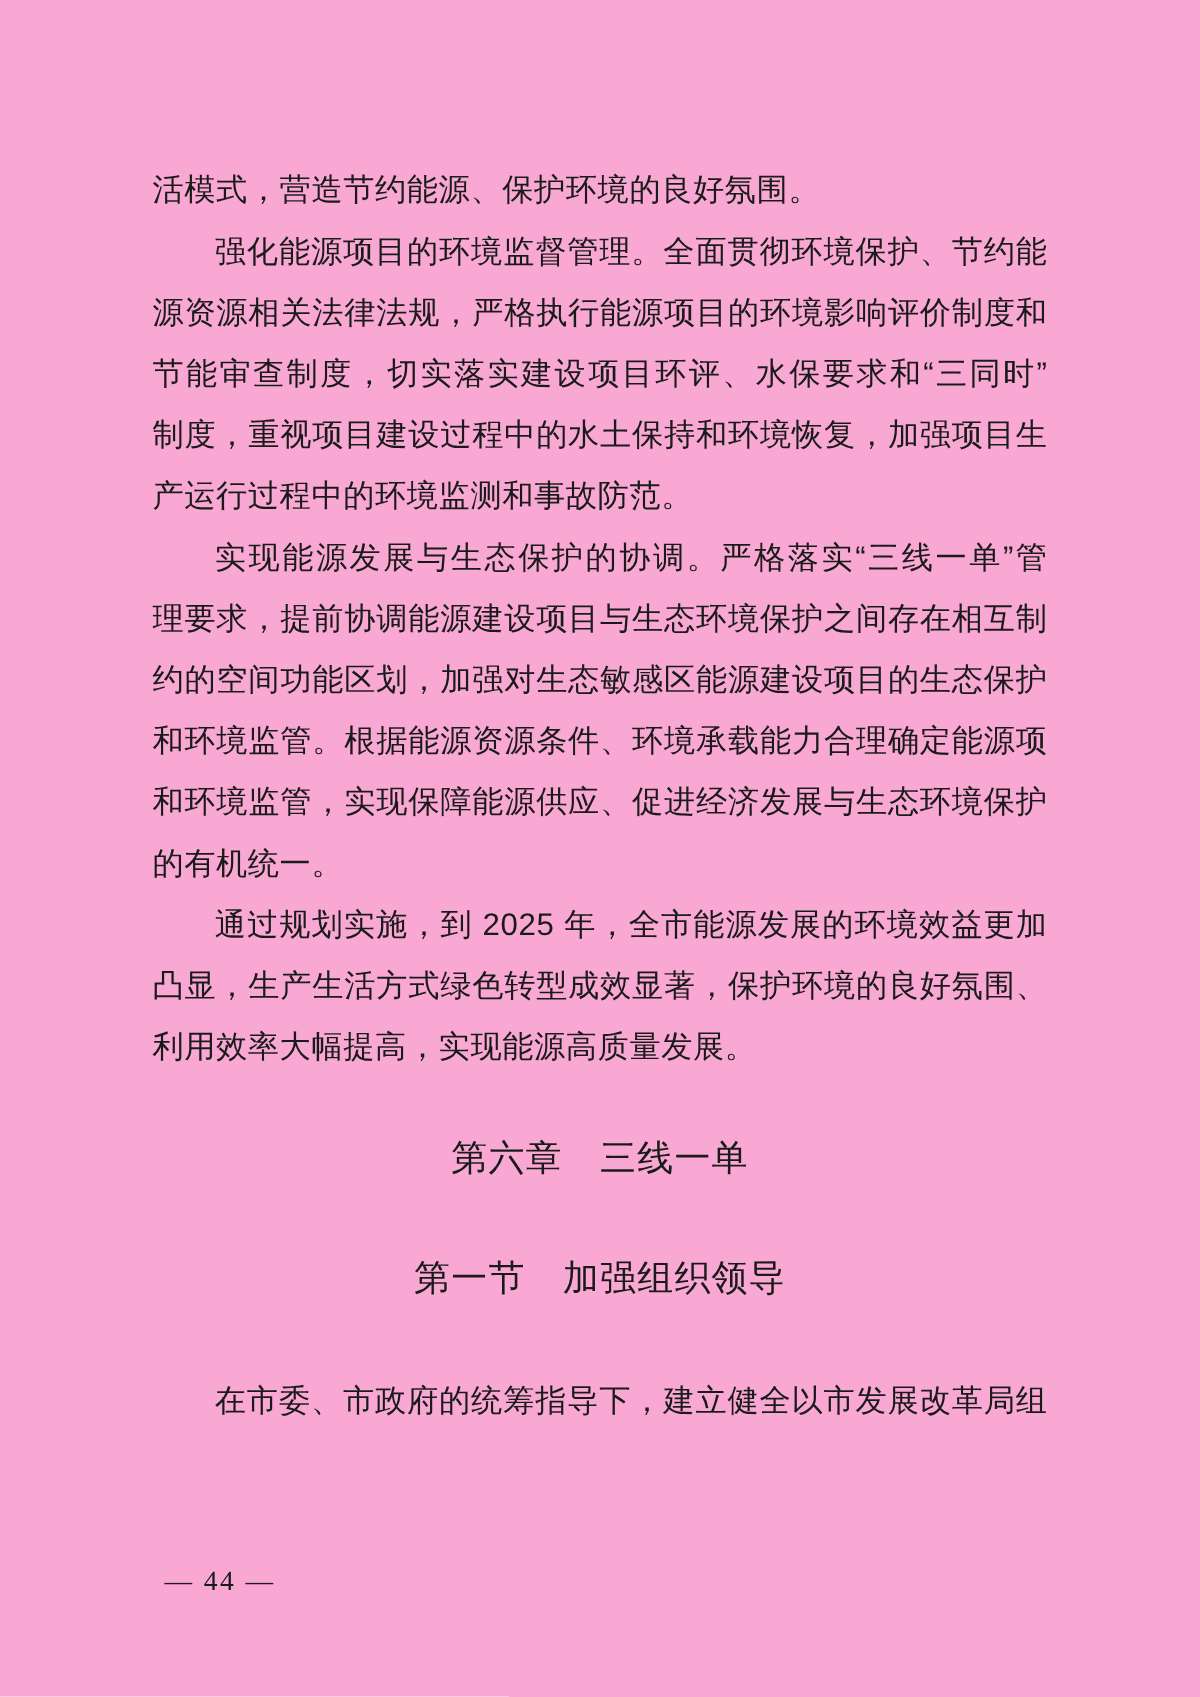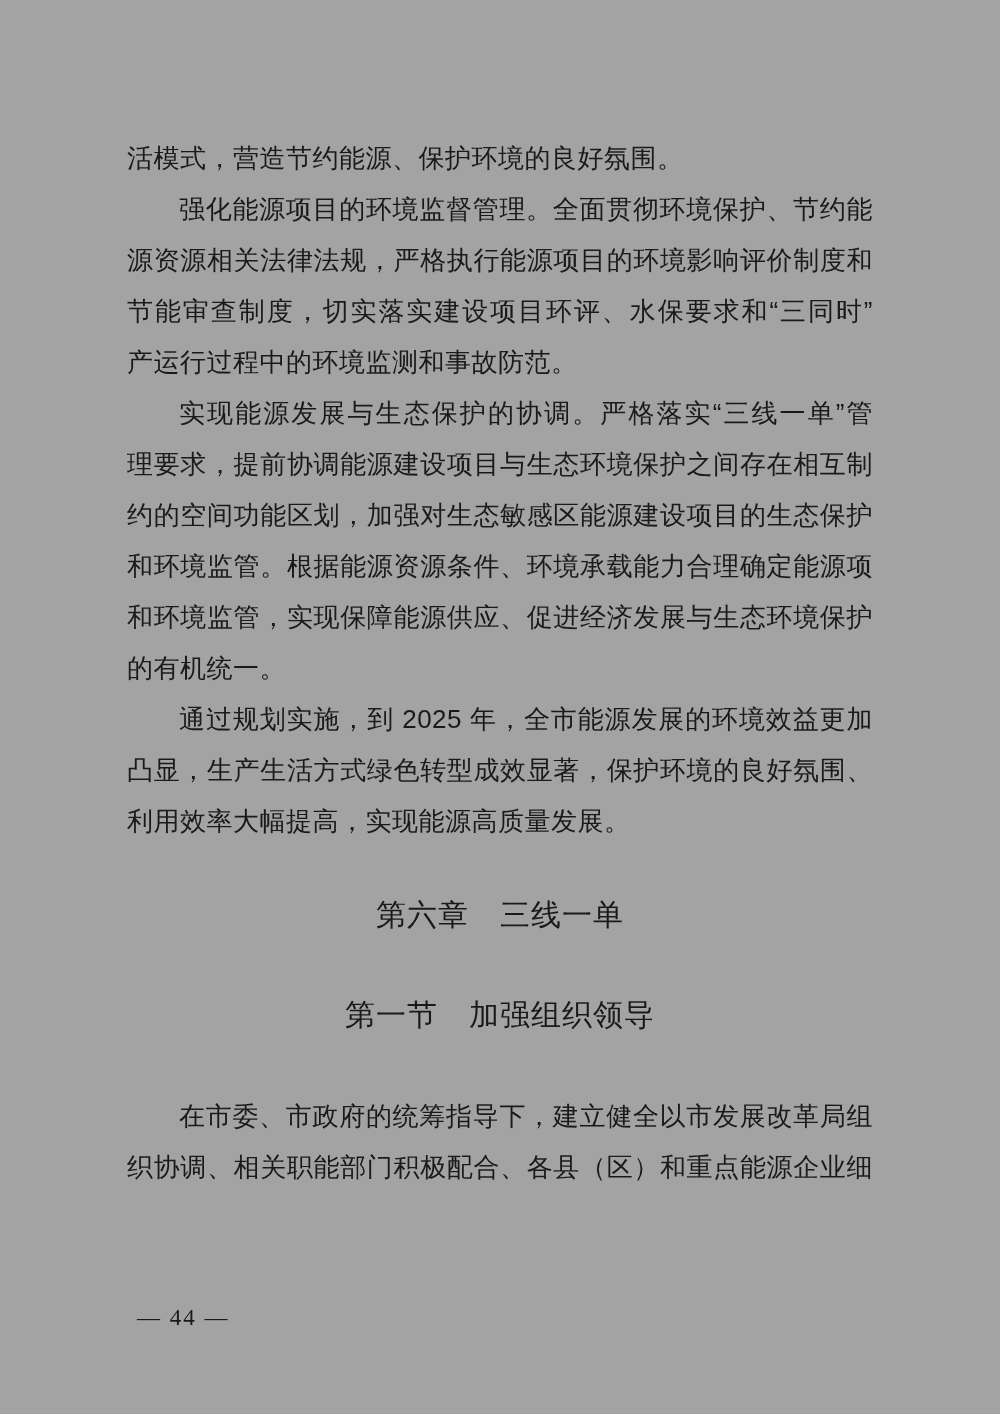--- a/index.html
+++ b/index.html
@@ -4,21 +4,21 @@
 <style>
   html, body {
     margin: 0;
     padding: 0;
     background: #ffffff;
   }
   .page {
     position: relative;
     width: 1000px;
     height: 1414px;
-    background: #a3a3a3;
+    background: #f9a8d4;
     overflow: hidden;
     font-family: "Liberation Sans", sans-serif;
     color: #1a1a1a;
   }
   .content {
     position: absolute;
     top: 133px;
     left: 127px;
     width: 746px;
   }
@@ -74,38 +74,38 @@
 
 <div class="page">
   <div class="content">
       <div class="block-para">
         <div class="text-line">活模式，营造节约能源、保护环境的良好氛围。</div>
       </div>
       <div class="block-para">
         <div class="text-line fill indent">强化能源项目的环境监督管理。全面贯彻环境保护、节约能</div>
         <div class="text-line fill">源资源相关法律法规，严格执行能源项目的环境影响评价制度和</div>
         <div class="text-line fill">节能审查制度，切实落实建设项目环评、水保要求和“三同时”</div>
+        <div class="text-line fill">制度，重视项目建设过程中的水土保持和环境恢复，加强项目生</div>
         <div class="text-line">产运行过程中的环境监测和事故防范。</div>
       </div>
       <div class="block-para">
         <div class="text-line fill indent">实现能源发展与生态保护的协调。严格落实“三线一单”管</div>
         <div class="text-line fill">理要求，提前协调能源建设项目与生态环境保护之间存在相互制</div>
         <div class="text-line fill">约的空间功能区划，加强对生态敏感区能源建设项目的生态保护</div>
         <div class="text-line fill">和环境监管。根据能源资源条件、环境承载能力合理确定能源项</div>
         <div class="text-line fill">和环境监管，实现保障能源供应、促进经济发展与生态环境保护</div>
         <div class="text-line">的有机统一。</div>
       </div>
       <div class="block-para">
         <div class="text-line fill indent">通过规划实施，到 2025 年，全市能源发展的环境效益更加</div>
         <div class="text-line fill">凸显，生产生活方式绿色转型成效显著，保护环境的良好氛围、</div>
         <div class="text-line">利用效率大幅提高，实现能源高质量发展。</div>
       </div>
       <div class="block-chapter">第六章　三线一单</div>
       <div class="block-section">第一节　加强组织领导</div>
       <div class="block-para">
         <div class="text-line fill indent">在市委、市政府的统筹指导下，建立健全以市发展改革局组</div>
-        <div class="text-line fill">织协调、相关职能部门积极配合、各县（区）和重点能源企业细</div>
       </div>
     </div>
   <div class="footer">
     <span>— 44 —</span>
   </div>
 </div>
 
 </body></html>

